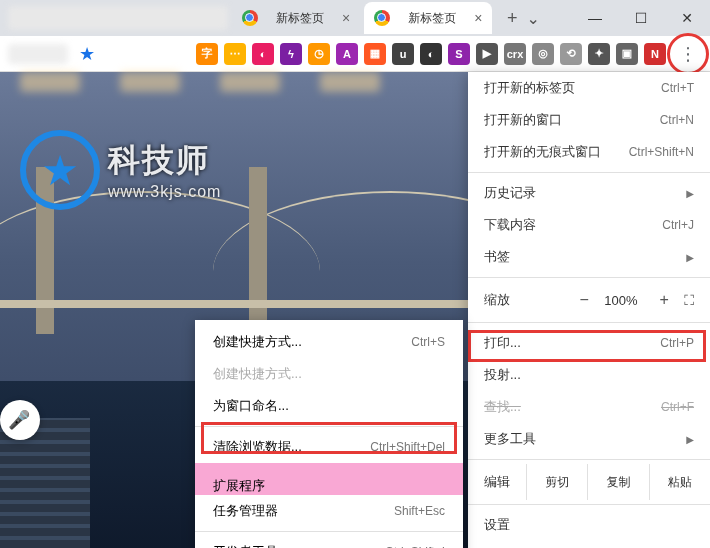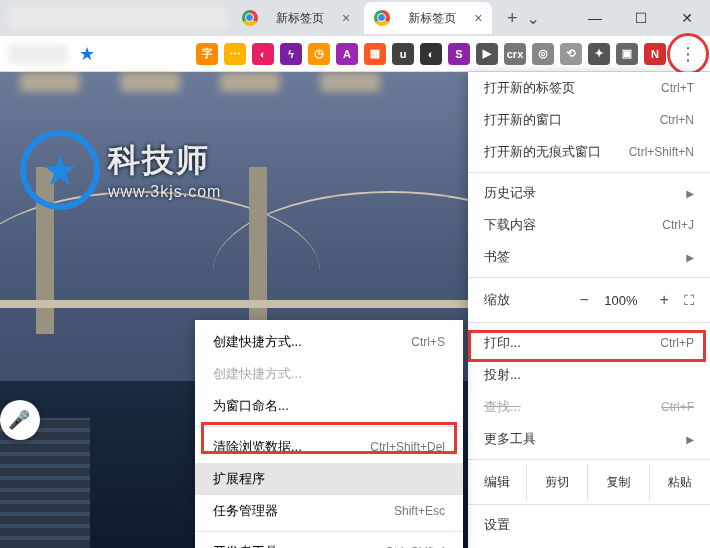--- a/index.html
+++ b/index.html
@@ -68,21 +68,21 @@
 .edit-label { padding: 0 16px; }
 .edit-btn { flex: 1; text-align: center; border-left: 1px solid #e0e0e0; height: 100%; display: flex; align-items: center; justify-content: center; font-size: 12px; }
 .strike { text-decoration: line-through; color: #aaa; }
 .red-box1 { position: absolute; border: 3px solid #e53935; pointer-events: none; }
 .rbox-more { top: 258px; left: 0; right: 4px; height: 32px; }
 
 .submenu { position: absolute; top: 320px; left: 195px; width: 268px; background: #fff; box-shadow: 0 2px 12px rgba(0,0,0,.3); font-size: 13px; padding: 6px 0; }
 .sub-item { height: 32px; display: flex; align-items: center; justify-content: space-between; padding: 0 18px; }
 .sub-item.gray { color: #aaa; }
 .sub-sep { height: 1px; background: #e0e0e0; margin: 4px 0; }
-.sub-item.highlight { background: #e5e5e5; }
+.sub-item.highlight { background: #f9a8d4; align-items: flex-end; }
 .rbox-ext { position: absolute; border: 3px solid #e53935; top: 102px; left: 6px; right: 6px; height: 32px; pointer-events: none; }
 </style>
 </head>
 <body>
 
 <div class="titlebar">
   <div class="titlebar-blur"></div>
   <div class="tab inactive">
     <span class="tab-favicon chrome-icon"></span>
     <span class="tab-title">新标签页</span>

